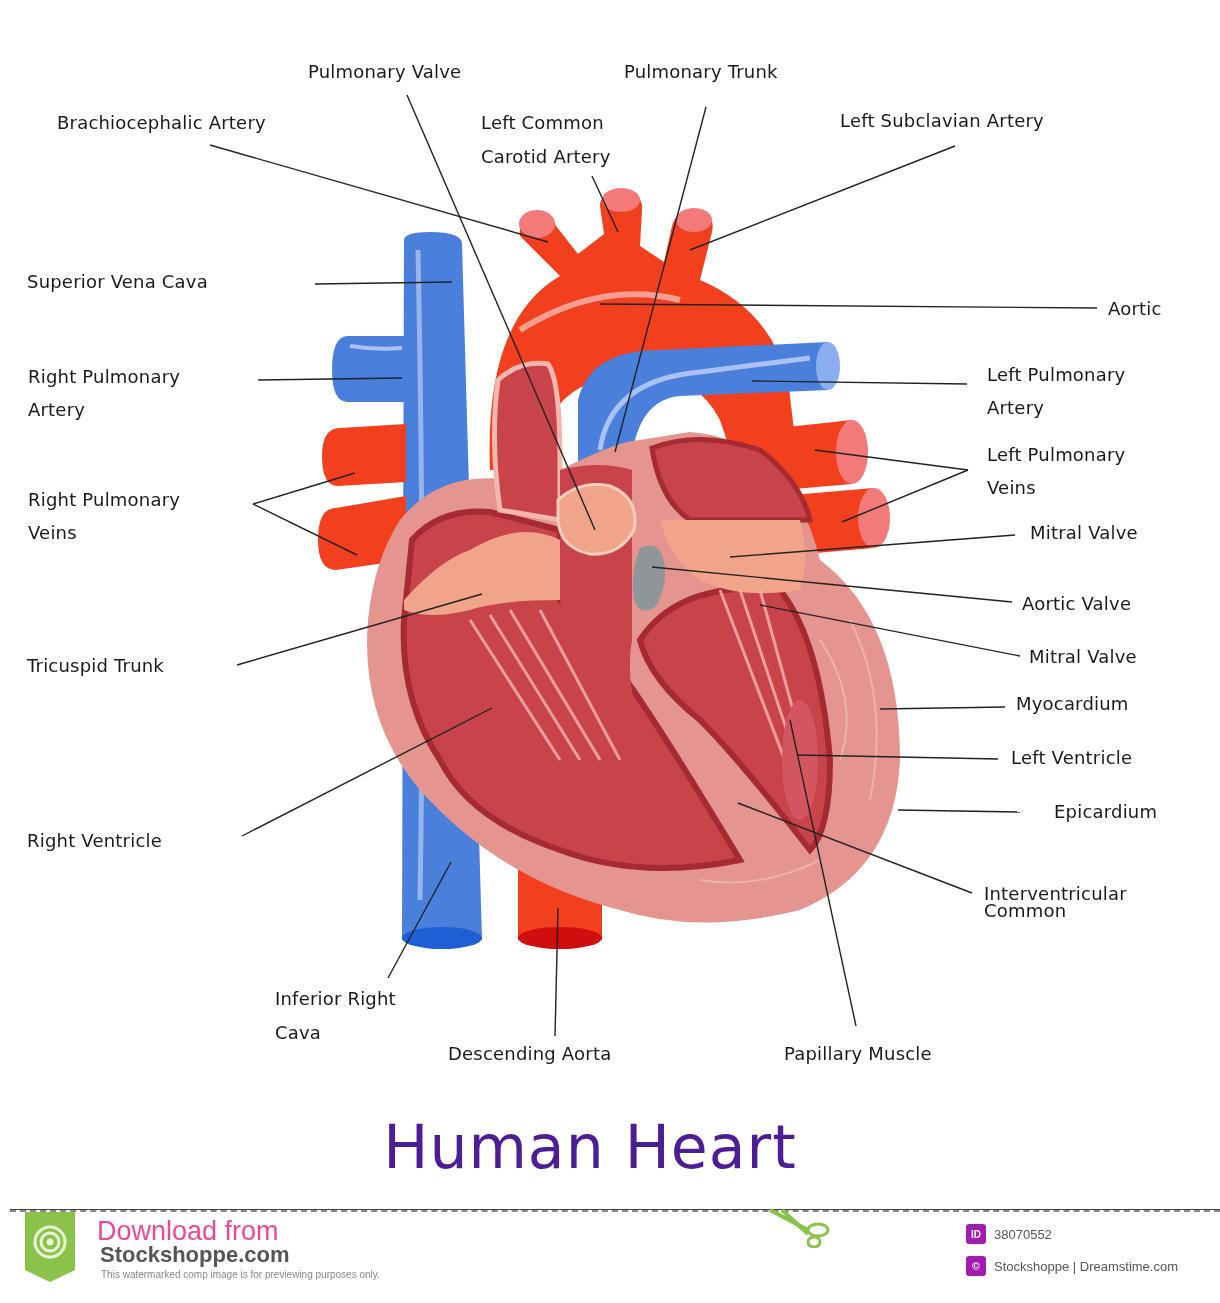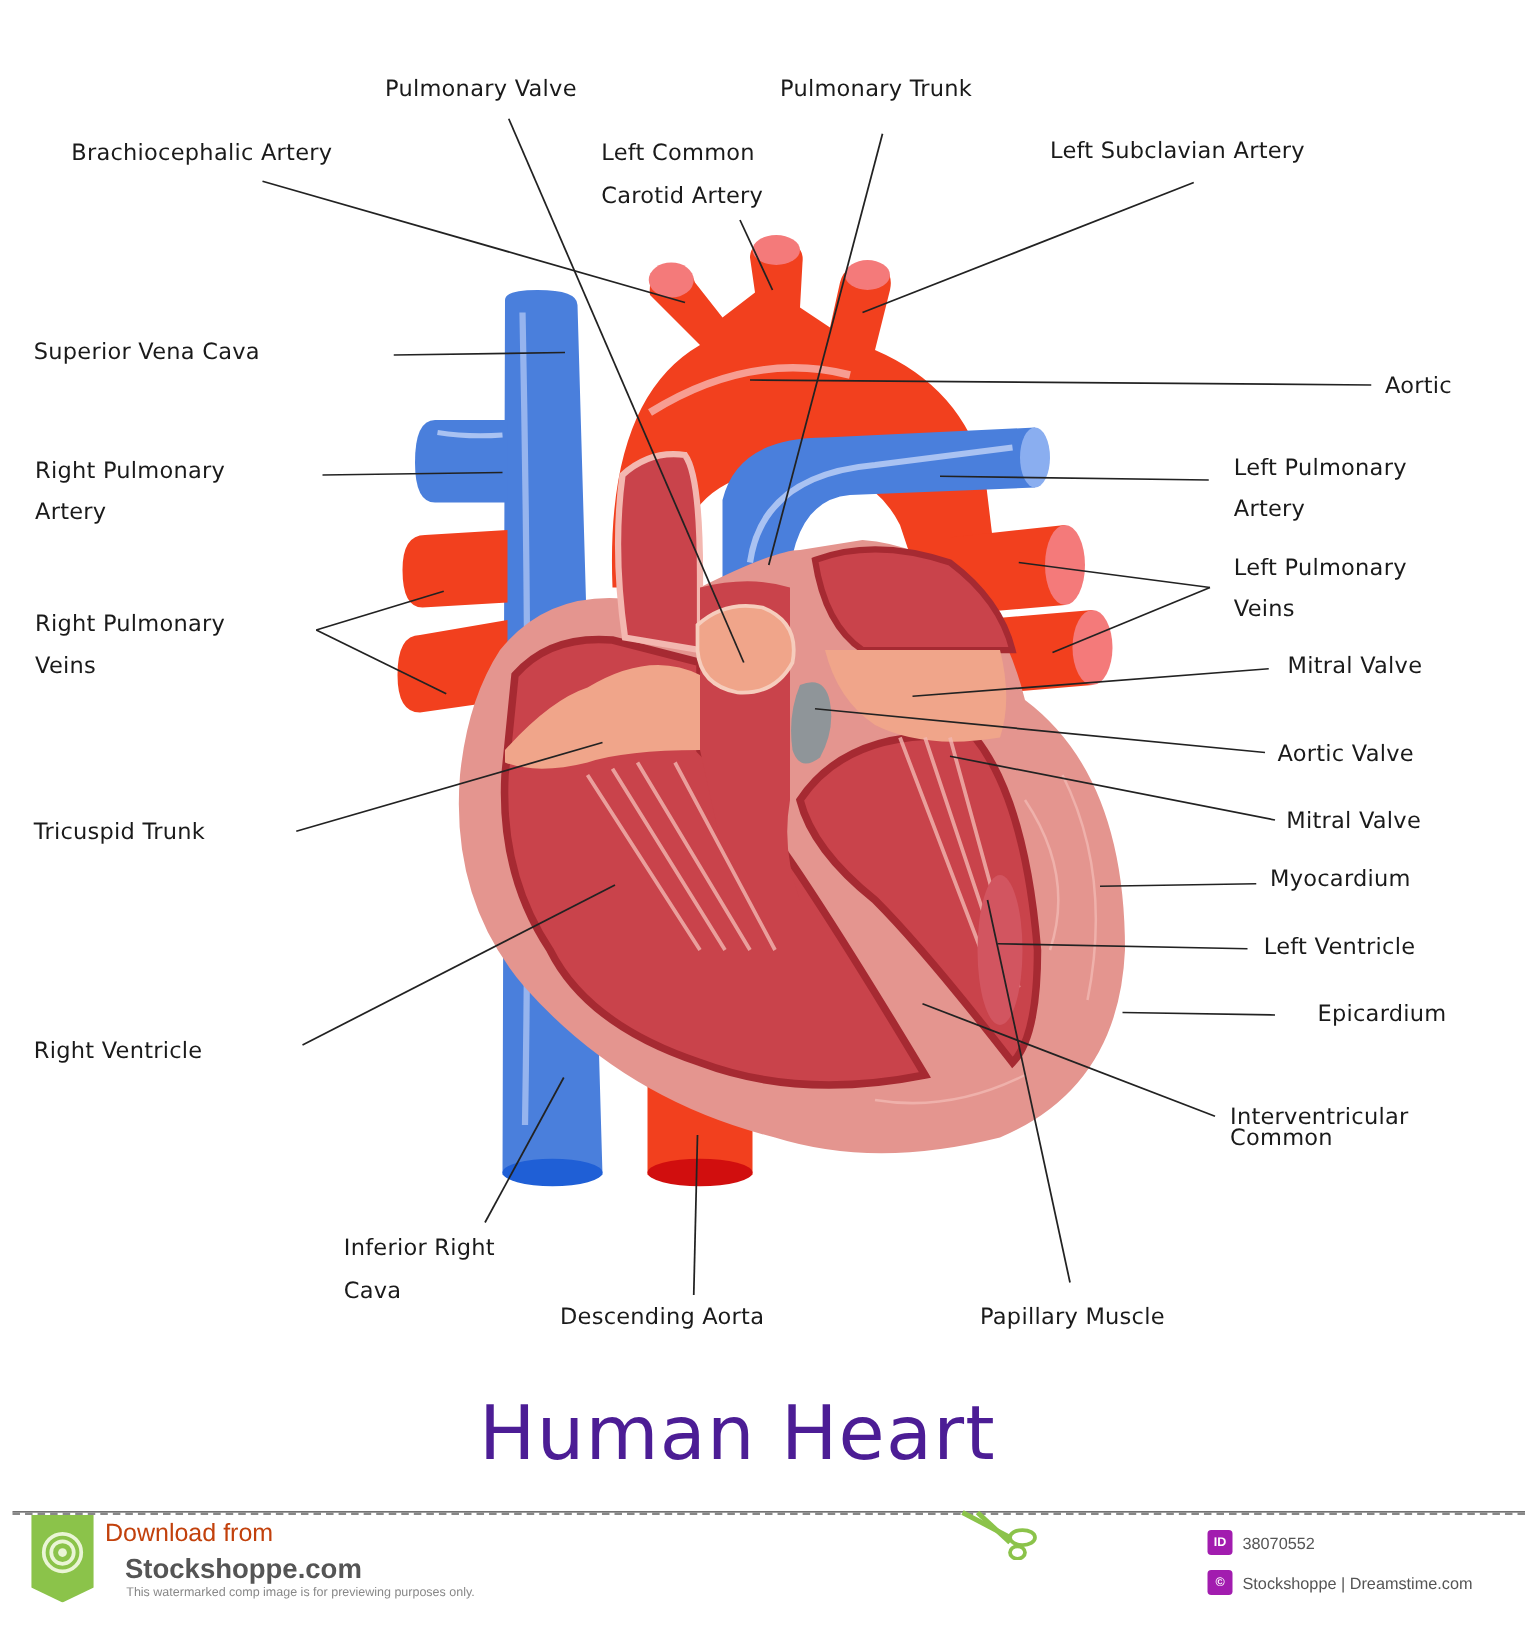--- a/index.html
+++ b/index.html
@@ -5,21 +5,21 @@
   html,body{margin:0;padding:0;background:#ffffff;}
   body{width:1220px;height:1303px;position:relative;overflow:hidden;font-family:"DejaVu Sans","Liberation Sans",sans-serif;color:#111;}
   .stage{position:absolute;left:0;top:0;width:1220px;height:1200px;}
   svg.art{position:absolute;left:0;top:0;}
   .lbl{position:absolute;font-size:18px;line-height:34px;color:#1a1a1a;white-space:nowrap;font-family:"DejaVu Sans","Liberation Sans",sans-serif;letter-spacing:0.2px;}
   .title{position:absolute;left:0;width:1180px;top:1112px;text-align:center;font-size:60px;color:#4c1d95;font-family:"DejaVu Sans","Liberation Sans",sans-serif;letter-spacing:1px;}
   .footer{position:absolute;left:0;top:1200px;width:1220px;height:103px;background:#fff;}
   .cutline{position:absolute;left:10px;right:0;top:10px;border-top:2px dashed #888;}
   .cutline-solid{position:absolute;left:10px;right:0;top:9px;border-top:1px solid #444;}
   .ribbon{position:absolute;left:25px;top:12px;width:50px;height:70px;}
-  .dl1{position:absolute;left:84px;top:16px;font-size:20px;color:#c2410c;font-family:"Liberation Sans",sans-serif;}
+  .dl1{position:absolute;left:97px;top:16px;font-size:27px;color:#ec4899;font-family:"Liberation Sans",sans-serif;}
   .dl2{position:absolute;left:100px;top:42px;font-size:22px;font-weight:bold;color:#555;font-family:"Liberation Sans",sans-serif;}
   .dl3{position:absolute;left:101px;top:69px;font-size:10px;color:#888;font-family:"Liberation Sans",sans-serif;}
   .scissors{position:absolute;left:768px;top:8px;}
   .meta-row{position:absolute;left:966px;display:flex;align-items:center;gap:8px;font-size:13px;color:#555;font-family:"Liberation Sans",sans-serif;}
   .badge{width:20px;height:20px;background:#a21caf;border-radius:3px;color:#fff;font-size:10px;font-weight:bold;display:flex;align-items:center;justify-content:center;}
 </style>
 </head>
 <body>
 
 <div class="stage">

